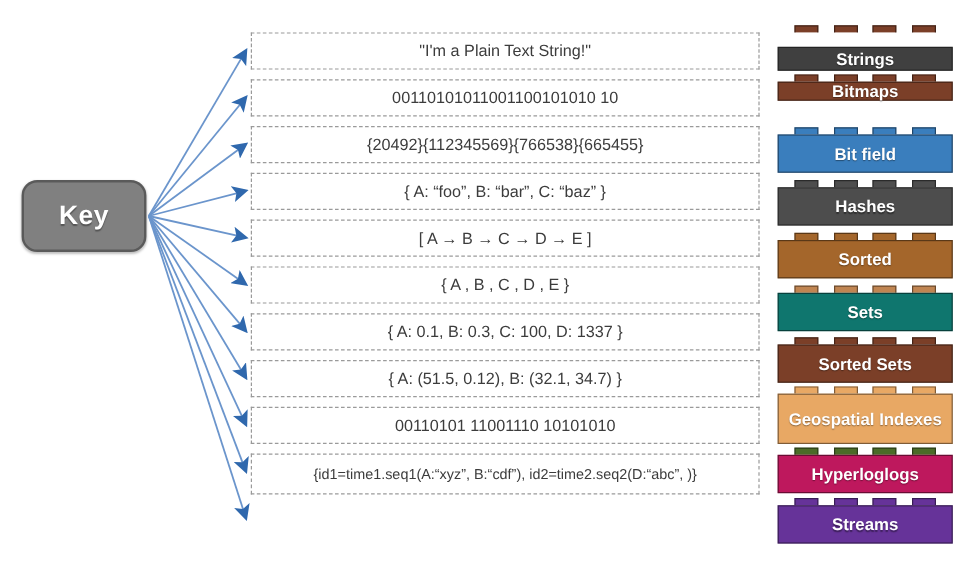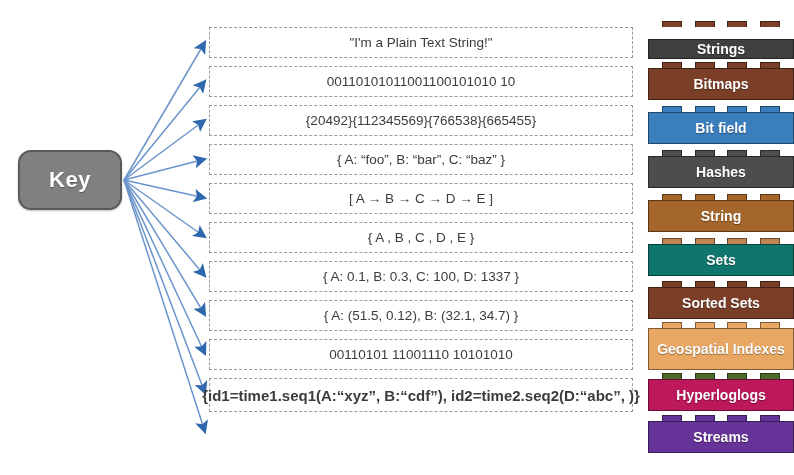--- a/index.html
+++ b/index.html
@@ -64,22 +64,21 @@
     box-sizing: border-box;
     background: #ffffff;
     display: flex;
     align-items: center;
     justify-content: center;
     color: #3c3c3c;
     font-size: 13.5px;
     white-space: nowrap;
   }
   .value-box.small {
-    font-size: 15px;
-    font-weight: bold;
+    font-size: 12px;
   }
 
   
   .brick {
     position: absolute;
     left: 648px;
     width: 146px;
     box-sizing: border-box;
     border: 1px solid rgba(0,0,0,0.45);
     display: flex;
@@ -159,21 +158,21 @@
       <span class="stud" style="background: rgb(123, 63, 40);"></span>
   </div>
   <div class="brick" style="top: 39px; height: 20px; background: #404040;">Strings</div>
 
   <div class="studs" style="top:62px">
     <span class="stud" style="background: rgb(123, 63, 40);"></span>
       <span class="stud" style="background: rgb(123, 63, 40);"></span>
       <span class="stud" style="background: rgb(123, 63, 40);"></span>
       <span class="stud" style="background: rgb(123, 63, 40);"></span>
   </div>
-  <div class="brick" style="top: 68px; height: 32px; background: rgb(123, 63, 40);">Bitmaps</div>
+  <div class="brick" style="top: 68px; height: 16px; background: rgb(123, 63, 40);">Bitmaps</div>
 
   <div class="studs" style="top:106px">
     <span class="stud" style="background: rgb(58, 126, 189);"></span>
       <span class="stud" style="background: rgb(58, 126, 189);"></span>
       <span class="stud" style="background: rgb(58, 126, 189);"></span>
       <span class="stud" style="background: rgb(58, 126, 189);"></span>
   </div>
   <div class="brick" style="top: 112px; height: 32px; background: rgb(58, 126, 189);">Bit field</div>
 
   <div class="studs" style="top:150px">
@@ -183,21 +182,21 @@
       <span class="stud" style="background: rgb(77, 77, 77);"></span>
   </div>
   <div class="brick" style="top: 156px; height: 32px; background: rgb(77, 77, 77);">Hashes</div>
 
   <div class="studs" style="top:194px">
     <span class="stud" style="background: rgb(164, 102, 43);"></span>
       <span class="stud" style="background: rgb(164, 102, 43);"></span>
       <span class="stud" style="background: rgb(164, 102, 43);"></span>
       <span class="stud" style="background: rgb(164, 102, 43);"></span>
   </div>
-  <div class="brick" style="top: 200px; height: 32px; background: rgb(164, 102, 43);">String</div>
+  <div class="brick" style="top: 200px; height: 32px; background: rgb(164, 102, 43);">Sorted</div>
 
   <div class="studs" style="top:238px">
     <span class="stud" style="background: rgb(192, 133, 82);"></span>
       <span class="stud" style="background: rgb(192, 133, 82);"></span>
       <span class="stud" style="background: rgb(192, 133, 82);"></span>
       <span class="stud" style="background: rgb(192, 133, 82);"></span>
   </div>
   <div class="brick" style="top: 244px; height: 32px; background: #0f766e;">Sets</div>
 
   <div class="studs" style="top:281px">

